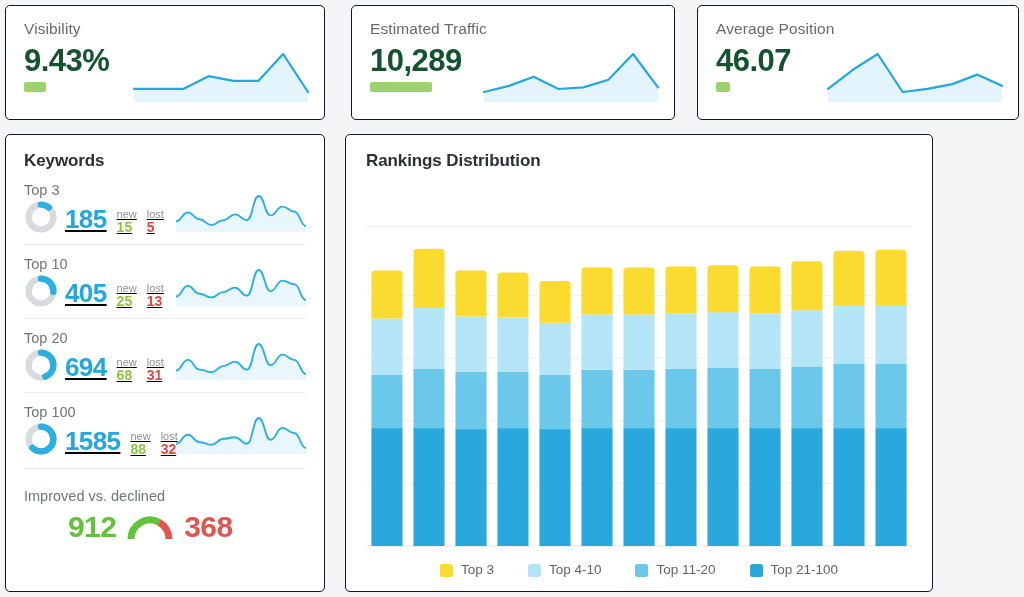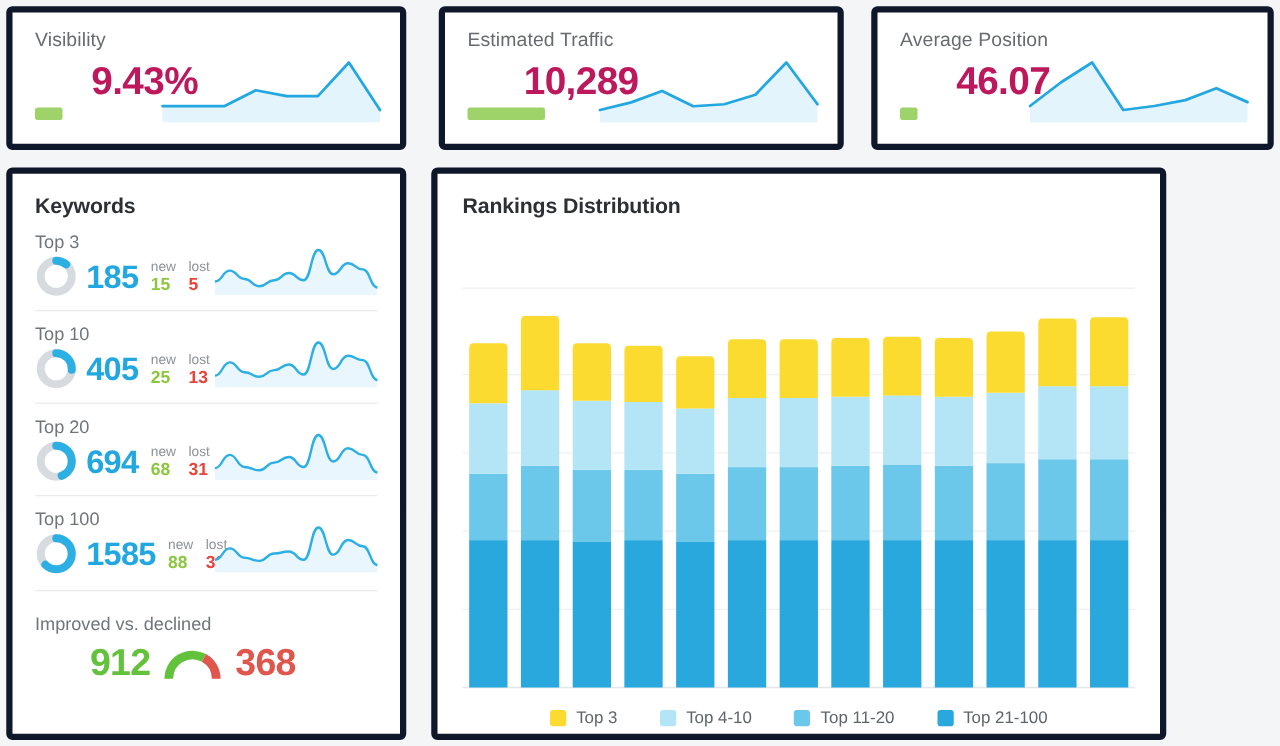--- a/index.html
+++ b/index.html
@@ -8,58 +8,58 @@
     width: 1024px; height: 597px;
     background: #f4f5f7;
     font-family: "Liberation Sans", sans-serif;
     overflow: hidden;
   }
   .page { position: relative; width: 1024px; height: 597px; padding: 5px; }
 
   .card {
     position: absolute;
     background: #ffffff;
-    border: 5px solid #0f172a;
+    border: 1px solid #0f172a;
     border-radius: 5px;
   }
 
   
   .metric { height: 115px; top: 5px; padding: 14px 16px 0 18px; }
   .metric-1 { left: 5px;   width: 320px; }
   .metric-2 { left: 351px; width: 324px; }
   .metric-3 { left: 697px; width: 322px; }
 
   .metric-label {
     font-size: 15.5px; color: #676b70; font-weight: 400;
     letter-spacing: .1px; line-height: 18px;
   }
   .metric-value {
-    font-size: 31px; font-weight: 700; color: #be185d;
-    line-height: 38px; margin-top: 4px; letter-spacing: -.5px; margin-left: 45px;
+    font-size: 31px; font-weight: 700; color: #14532d;
+    line-height: 38px; margin-top: 4px; letter-spacing: -.5px;
   }
   .metric-bar { height: 10px; border-radius: 2px; background: #9ed36a; margin-top: 2px; }
   .metric-spark {
     position: absolute; right: 12px; bottom: 17px;
     width: 182px; height: 62px;
   }
   .metric-spark svg { display: block; width: 100%; height: 100%; }
 
   
   .keywords {
     left: 5px; top: 134px; width: 320px; height: 458px;
     padding: 16px 18px 0 18px;
   }
   .panel-title {
     font-size: 17px; font-weight: 700; color: #2c2f33;
     letter-spacing: -.1px;
   }
   .kw-row { position: relative; padding: 11px 0 10px 0; }
   .kw-row + .kw-row { border-top: 1px solid #e9ebed; }
   .kw-top-label { font-size: 14.5px; color: #70757a; line-height: 17px; }
-  .kw-main { display: flex; align-items: center; margin-top: 1px; }
+  .kw-main { display: flex; align-items: flex-end; margin-top: 1px; text-decoration: underline; }
   .kw-donut { width: 34px; height: 34px; flex: none; }
   .kw-count {
     font-size: 26px; font-weight: 700; color: #22a7e0;
     margin-left: 7px; letter-spacing: -.6px; line-height: 30px;
   }
   .kw-delta { margin-left: 10px; display: flex; gap: 10px; flex: none; }
   .kw-delta-col { text-align: left; }
   .kw-delta-head { font-size: 11px; color: #8c9196; line-height: 13px; }
   .kw-delta-val  { font-size: 14px; font-weight: 700; line-height: 13px; }
   .kw-new { color: #8cc63f; }

